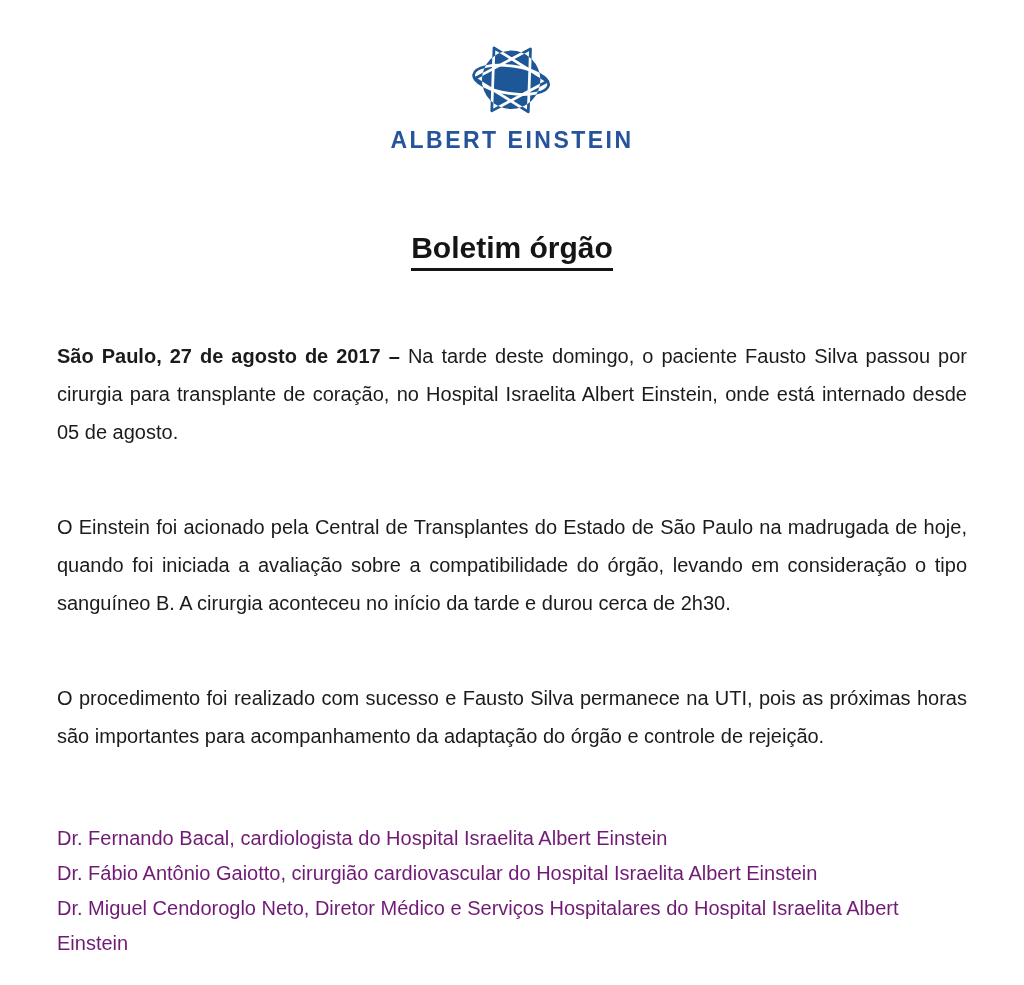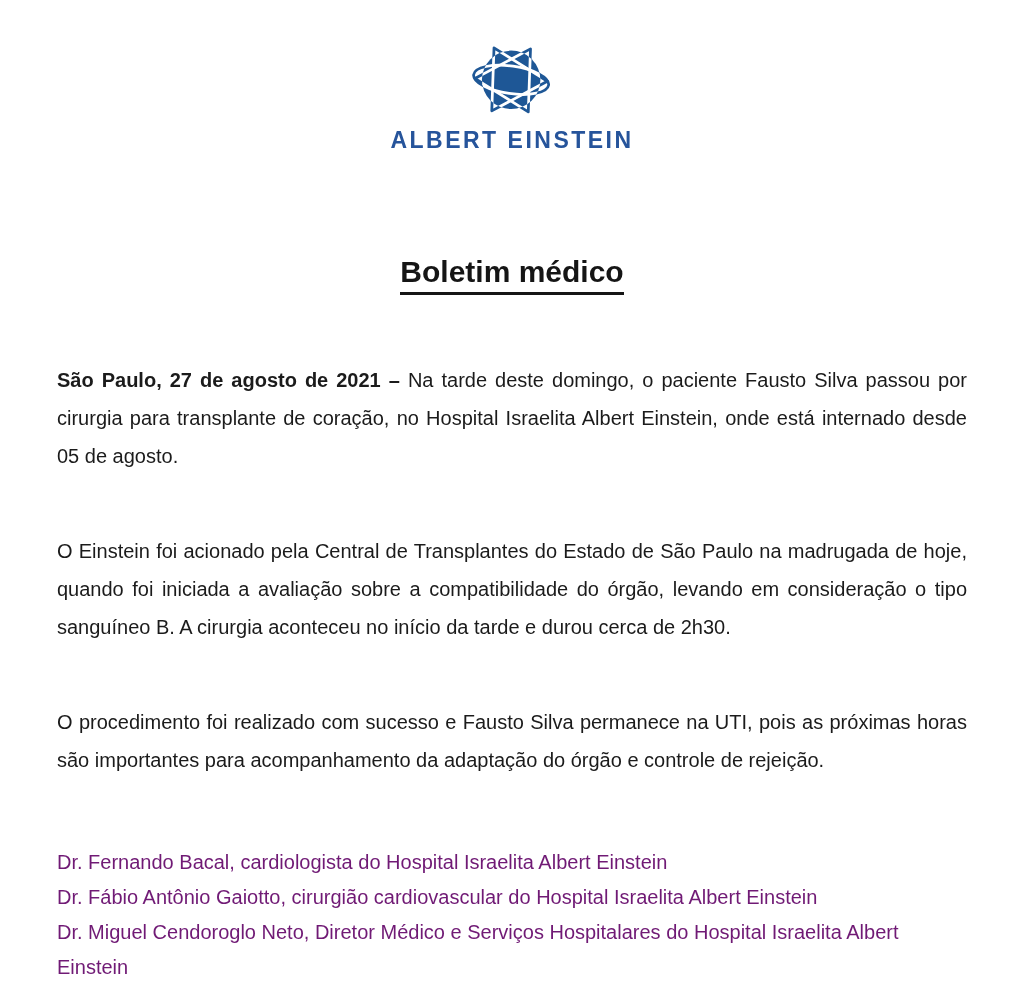--- a/index.html
+++ b/index.html
@@ -15,21 +15,21 @@
     height: 985px;
     margin: 0 auto;
     background: #ffffff;
     padding: 36px 57px 0 57px;
     overflow: hidden;
   }
 
   
   .logo-block {
     text-align: center;
-    margin-bottom: 102px;
+    margin-bottom: 78px;
   }
   .logo-star {
     display: block;
     margin: 0 auto 6px auto;
     width: 96px;
     height: 86px;
   }
   .logo-name {
     font-weight: bold;
     font-size: 23px;
@@ -108,25 +108,25 @@
           <path d="M49 8.5 L85.6 72 L12.4 72 Z"></path>
           <path d="M49 93.5 L12.4 30 L85.6 30 Z"></path>
           <ellipse cx="49" cy="51" rx="44" ry="16" transform="rotate(-24 49 51)"></ellipse>
         </g>
       </g>
     </svg>
     <div class="logo-name" style="color:#26549b">ALBERT EINSTEIN</div>
   </div>
 
   <div class="title-wrap">
-    <h1 class="bulletin-title">Boletim médico</h1>
+    <h1 class="bulletin-title">Boletim órgão</h1>
   </div>
 
   <div class="body-text">
-    <p class="para"><span class="lead-bold">São Paulo, 27 de agosto de 2021 –</span><span> Na tarde deste domingo, o paciente Fausto Silva passou por cirurgia para transplante de coração, no Hospital Israelita Albert Einstein, onde está internado desde 05 de agosto.</span></p>
+    <p class="para"><span class="lead-bold">São Paulo, 27 de agosto de 2017 –</span><span> Na tarde deste domingo, o paciente Fausto Silva passou por cirurgia para transplante de coração, no Hospital Israelita Albert Einstein, onde está internado desde 05 de agosto.</span></p>
 
     <p class="para"><span class="lead-bold"></span><span>O Einstein foi acionado pela Central de Transplantes do Estado de São Paulo na madrugada de hoje, quando foi iniciada a avaliação sobre a compatibilidade do órgão, levando em consideração o tipo sanguíneo B. A cirurgia aconteceu no início da tarde e durou cerca de 2h30.</span></p>
 
     <p class="para"><span class="lead-bold"></span><span>O procedimento foi realizado com sucesso e Fausto Silva permanece na UTI, pois as próximas horas são importantes para acompanhamento da adaptação do órgão e controle de rejeição.</span></p>
 
     <ul class="signatures">
       <li>Dr. Fernando Bacal, cardiologista do Hospital Israelita Albert Einstein</li>
       <li>Dr. Fábio Antônio Gaiotto, cirurgião cardiovascular do Hospital Israelita Albert Einstein</li>
       <li>Dr. Miguel Cendoroglo Neto, Diretor Médico e Serviços Hospitalares do Hospital Israelita Albert Einstein</li>
     </ul>

